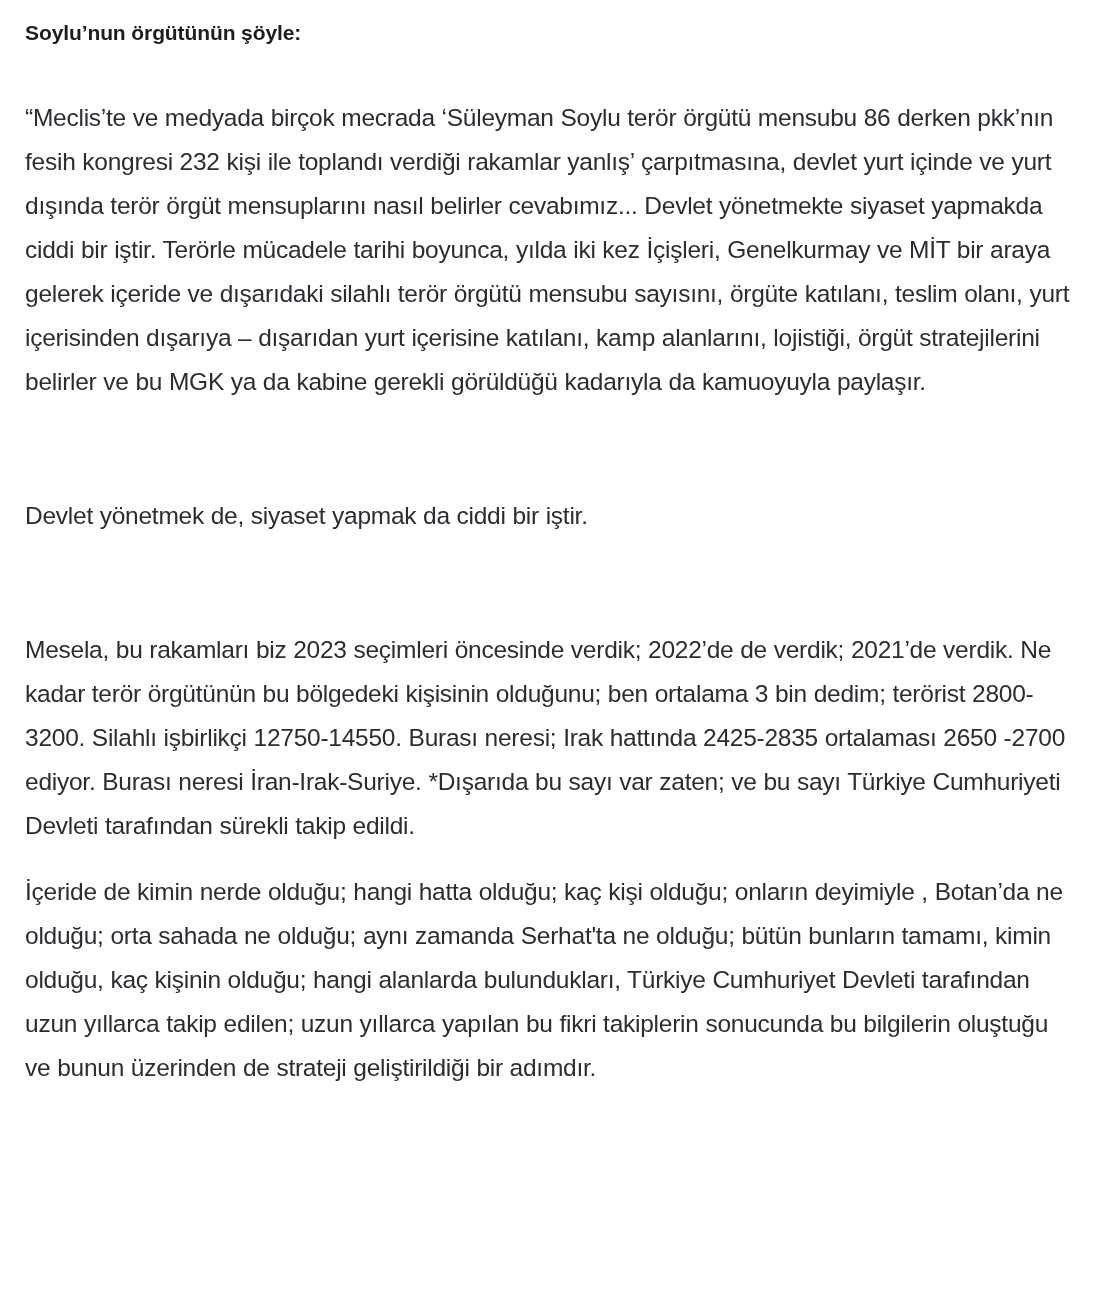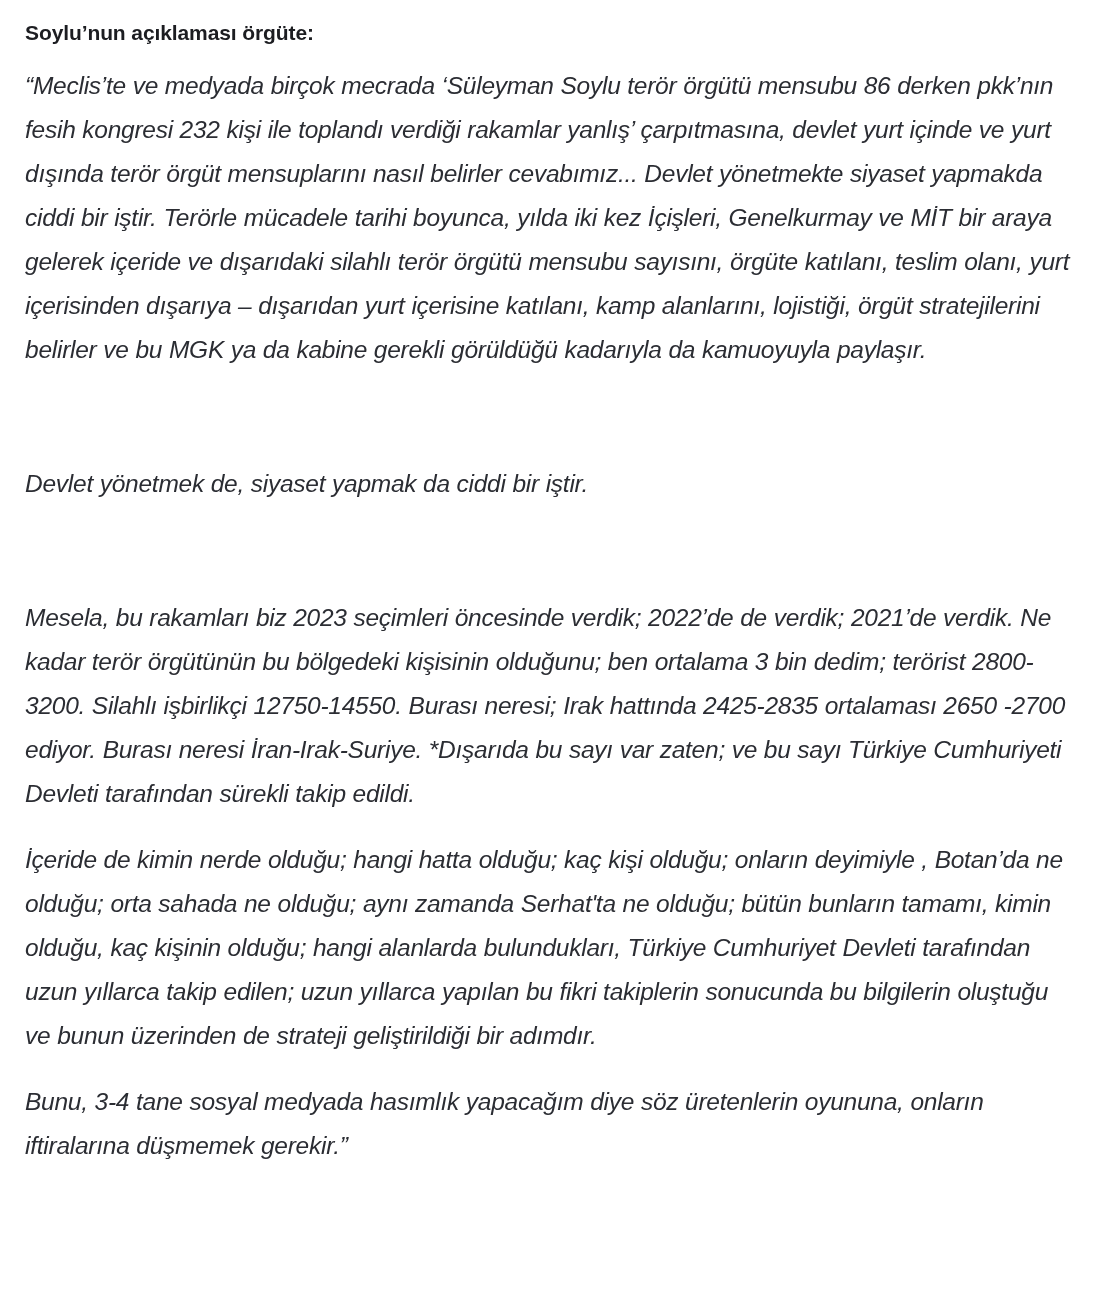--- a/index.html
+++ b/index.html
@@ -34,22 +34,21 @@
   .section-heading {
     font-size: 26px;
     font-weight: bold;
     color: #15161a;
     line-height: 36px;
     letter-spacing: -0.3px;
     margin: 54px 0 0 0;
   }
 
   .body-block {
-    margin-top: 16px;
-    font-style: italic;
+    margin-top: 48px;
   }
 
   p.para {
     font-size: 24.5px;
     font-weight: 400;
     color: #2b2d33;
     line-height: 44px;
     letter-spacing: -0.25px;
     margin: 0 0 22px 0;
     max-width: 1052px;
@@ -66,30 +65,29 @@
 
   p.para:last-child {
     margin-bottom: 0;
   }
 </style>
 </head>
 <body>
 
 <article id="article">
 
-  <p class="lead-line">Soylu’nun açıklaması örgüte:</p>
+  <p class="lead-line">Soylu’nun örgütünün şöyle:</p>
 
 
   <div class="body-block">
 
     <p class="para spacer-after">“Meclis’te ve medyada birçok mecrada ‘Süleyman Soylu terör örgütü mensubu 86 derken pkk’nın fesih kongresi 232 kişi ile toplandı verdiği rakamlar yanlış’ çarpıtmasına, devlet yurt içinde ve yurt dışında terör örgüt mensuplarını nasıl belirler cevabımız... Devlet yönetmekte siyaset yapmakda ciddi bir iştir. Terörle mücadele tarihi boyunca, yılda iki kez İçişleri, Genelkurmay ve MİT bir araya gelerek içeride ve dışarıdaki silahlı terör örgütü mensubu sayısını, örgüte katılanı, teslim olanı, yurt içerisinden dışarıya – dışarıdan yurt içerisine katılanı, kamp alanlarını, lojistiği, örgüt stratejilerini belirler ve bu MGK ya da kabine gerekli görüldüğü kadarıyla da kamuoyuyla paylaşır.</p>
 
     <p class="para spacer-after">Devlet yönetmek de, siyaset yapmak da ciddi bir iştir.</p>
 
     <p class="para tight">Mesela, bu rakamları biz 2023 seçimleri öncesinde verdik; 2022’de de verdik; 2021’de verdik. Ne kadar terör örgütünün bu bölgedeki kişisinin olduğunu; ben ortalama 3 bin dedim; terörist 2800-3200. Silahlı işbirlikçi 12750-14550. Burası neresi; Irak hattında 2425-2835 ortalaması 2650 -2700 ediyor. Burası neresi İran-Irak-Suriye. *Dışarıda bu sayı var zaten; ve bu sayı Türkiye Cumhuriyeti Devleti tarafından sürekli takip edildi.</p>
 
     <p class="para tight">İçeride de kimin nerde olduğu; hangi hatta olduğu; kaç kişi olduğu; onların deyimiyle , Botan’da ne olduğu; orta sahada ne olduğu; aynı zamanda Serhat'ta ne olduğu; bütün bunların tamamı, kimin olduğu, kaç kişinin olduğu; hangi alanlarda bulundukları, Türkiye Cumhuriyet Devleti tarafından uzun yıllarca takip edilen; uzun yıllarca yapılan bu fikri takiplerin sonucunda bu bilgilerin oluştuğu ve bunun üzerinden de strateji geliştirildiği bir adımdır.</p>
 
-    <p class="para">Bunu, 3-4 tane sosyal medyada hasımlık yapacağım diye söz üretenlerin oyununa, onların iftiralarına düşmemek gerekir.”</p>
 
   </div>
 
 </article>
 
 </body></html>

